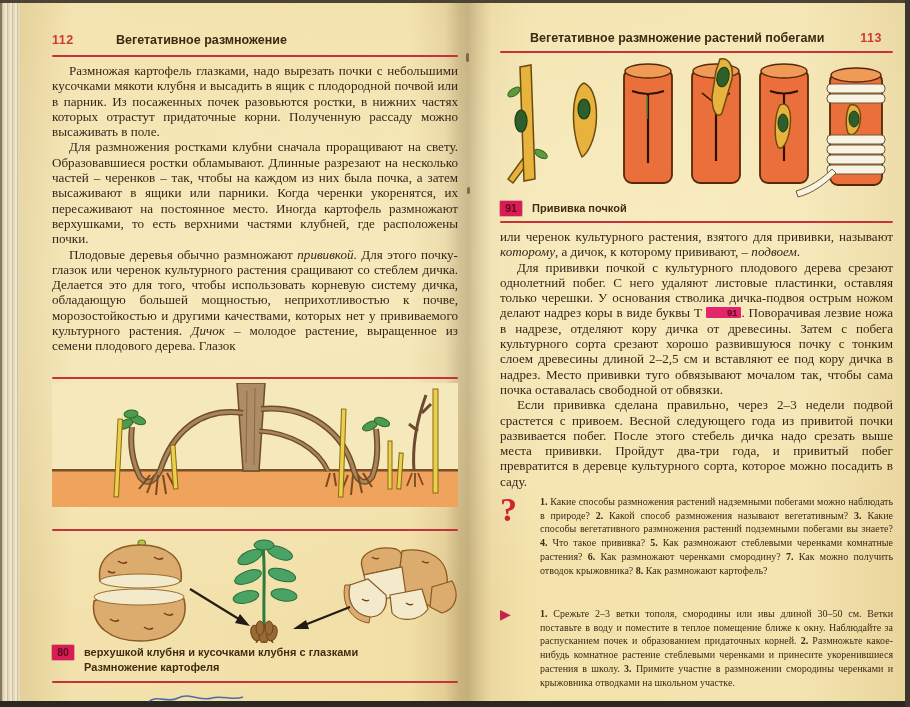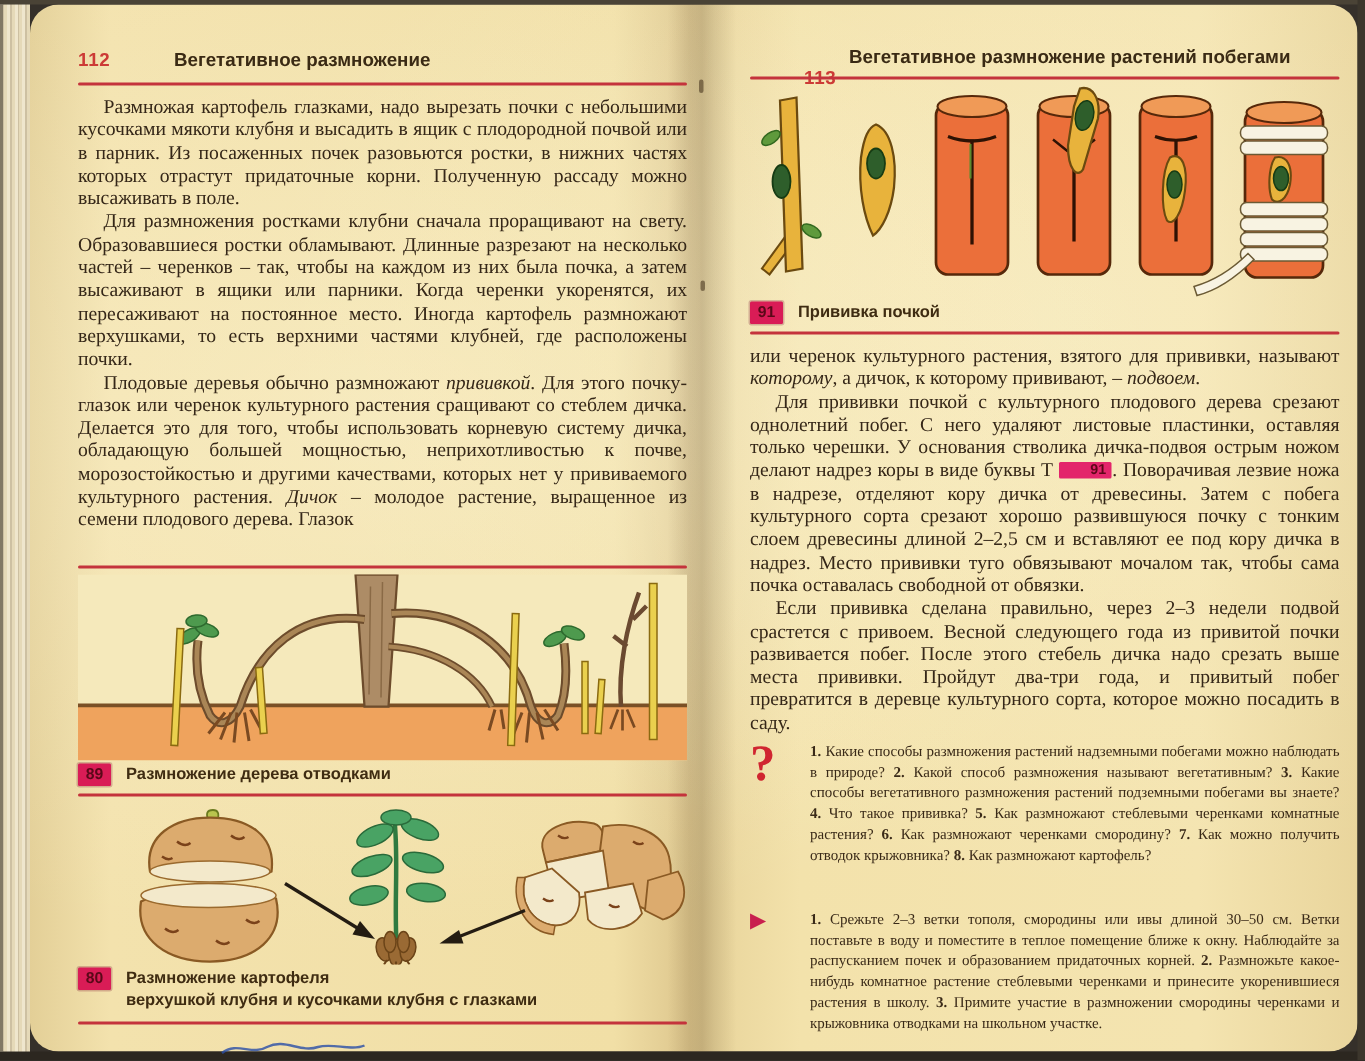--- a/index.html
+++ b/index.html
@@ -17,21 +17,20 @@
     background:
       linear-gradient(90deg, rgba(40,30,16,.55) 0 2px, rgba(0,0,0,0) 2px),
       repeating-linear-gradient(90deg,#efe6cd 0 2px,#cdc0a2 2px 3px,#e5d9b8 3px 5px);
   }
   .pages {
     position:absolute; left:20px; top:3px; right:5px; bottom:6px;
     background:
       radial-gradient(ellipse at 25% 40%, rgba(255,250,225,.35), rgba(0,0,0,0) 60%),
       radial-gradient(ellipse at 78% 30%, rgba(255,250,225,.30), rgba(0,0,0,0) 55%),
       linear-gradient(90deg,#e3cf97 0%,#f3e2ad 6%,#f1dfa6 44%,#ddc68d 49.7%,#e9d59c 51.5%,#f3e2ab 58%,#f4e4b0 88%,#e9d59c 100%);
-    border-radius: 19px;
   }
   .gutter-shadow {
     position:absolute; left:425px; top:0; width:46px; height:100%;
     background:linear-gradient(90deg, rgba(0,0,0,0), rgba(86,64,30,.22) 50%, rgba(0,0,0,0));
   }
   .artifact { position:absolute; width:3px; background:rgba(62,44,22,.55); border-radius:2px; }
   .a1 { left:446px; top:50px;  height:9px; }
   .a2 { left:447px; top:184px; height:7px; }
 
   
@@ -144,24 +143,20 @@
       <rect x="336" y="58" width="4" height="48" fill="#ead04e" stroke="#8a6a10"></rect>
 
       <path d="M362,88 C360,62 366,34 374,12 M366,48 l-9,-7 M370,30 l9,-9" fill="none" stroke="#6b4a30" stroke-width="3"></path>
       <g stroke="#7a4a22" stroke-width="1.8">
           <path d="M360,90 l-5,13 M363,90 l0,14 M366,90 l5,12"></path>
         </g>
       <rect x="381" y="6" width="5" height="104" fill="#ead04e" stroke="#8a6a10"></rect>
       <rect x="346" y="70" width="4" height="36" fill="#ead04e" stroke="#8a6a10" transform="rotate(4 348 88)"></rect>
     </svg>
 
-    <div class="caption-row" style="top:506px;">
-      <span class="badge">89</span>
-      <span class="capt">Размножение дерева отводками</span>
-    </div>
     <div class="rule" style="top:526px;"></div>
 
     <svg class="fig" style="top:536px;" height="104" viewBox="0 0 406 104">
 
       <g>
         <path d="M87,8 Q84,1 90,1 Q95,1 93,8" fill="#b9c44e" stroke="#6a7a1e" stroke-width="1.2"></path>
         <path d="M48,42 C44,18 64,6 88,6 C114,6 132,18 129,42 C116,49 60,49 48,42 Z" fill="#dcab6e" stroke="#8a5a24" stroke-width="1.5"></path>
         <ellipse cx="88" cy="42" rx="40" ry="7" fill="#f3e9cb" stroke="#9a6a2e" stroke-width="1"></ellipse>
         <path d="M66,22 q5,4 9,1 M102,18 q5,4 9,1 M56,32 q4,3 7,1" stroke="#7a421a" stroke-width="1.6" fill="none"></path>
         <path d="M42,62 C38,88 60,102 88,102 C118,102 138,86 132,60 C110,52 62,52 42,62 Z" fill="#dcab6e" stroke="#8a5a24" stroke-width="1.5"></path>
@@ -205,29 +200,29 @@
         <path d="M138,50 L190,82" stroke-width="2.2" fill="none"></path>
         <path d="M198,87 L183,84 L188,75 Z" stroke="none"></path>
         <path d="M298,68 L250,87" stroke-width="2.2" fill="none"></path>
         <path d="M241,90 L254,81 L257,90 Z" stroke="none"></path>
       </g>
     </svg>
 
     <div class="caption-row" style="top:642px;">
       <span class="badge">80</span>
       <span class="capt">
+        <span style="display:block;">верхушкой клубня и кусочками клубня с глазками</span>
         <span style="display:block;">Размножение картофеля</span>
-        <span style="display:block;">верхушкой клубня и кусочками клубня с глазками</span>
       </span>
     </div>
     <div class="rule" style="top:678px;"></div>
   </div>
 
   <div class="content content-right">
-    <div class="runhead" style="top:28px; justify-content:flex-start;flex-direction:column;">
+    <div class="runhead" style="top:28px; justify-content:flex-start;">
       <span class="runtitle">Вегетативное размножение растений побегами</span>
       <span class="pagenum" style="margin-left:36px;">113</span>
     </div>
     <div class="rule" style="top:48px;"></div>
 
     <svg class="fig" style="top:54px;" height="142" viewBox="0 0 393 142">
 
       <g transform="translate(4,4)">
         <path d="M20,96 L4,118 L9,122 L24,102 Z" fill="#e8b33c" stroke="#6b4a10" stroke-width="1.4"></path>
         <path d="M16,6 L27,4 L31,118 L20,120 Z" fill="#e8b33c" stroke="#6b4a10" stroke-width="1.5"></path>

